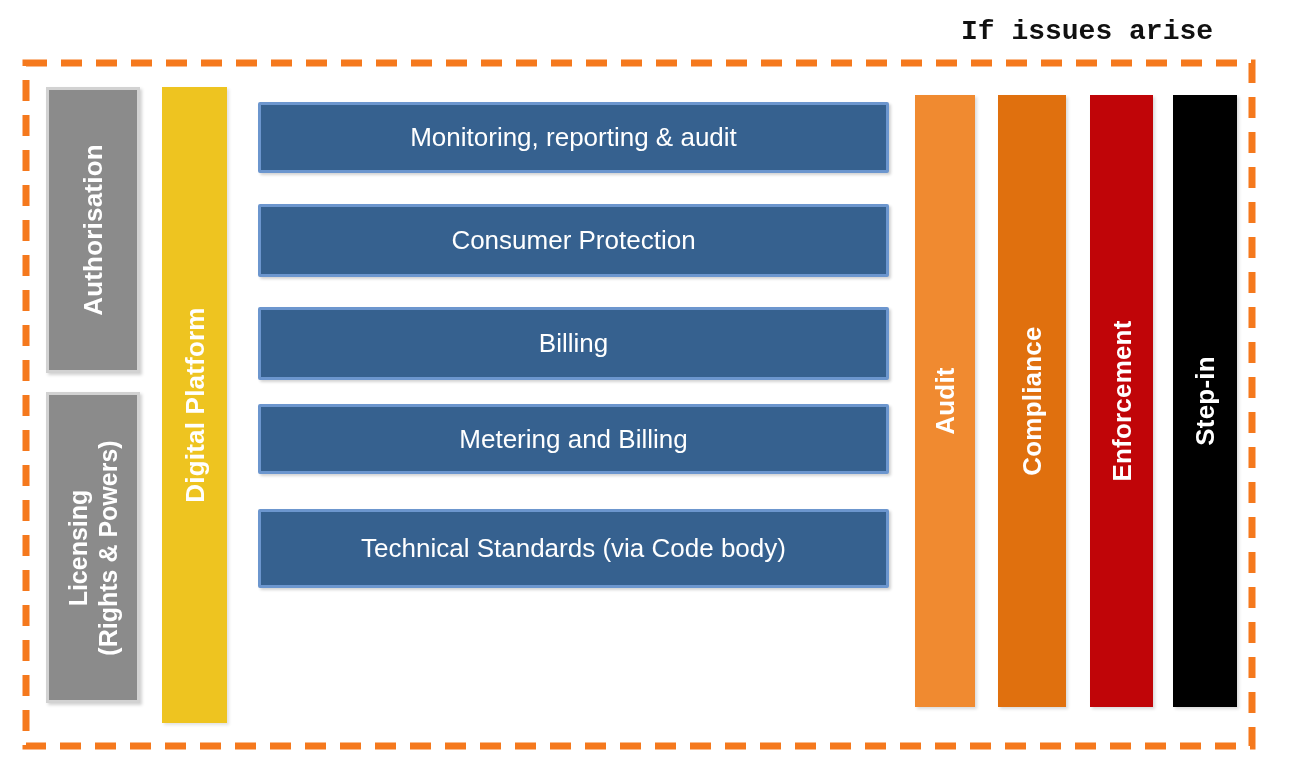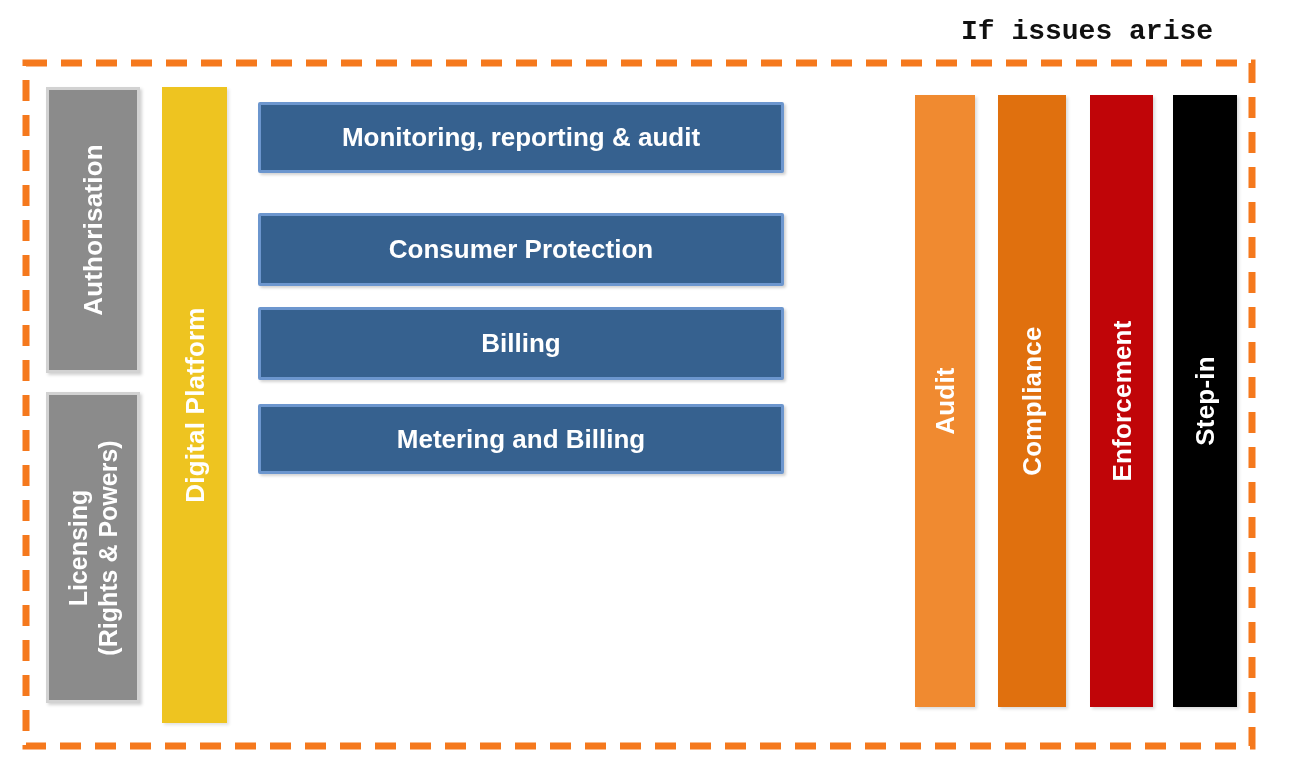--- a/index.html
+++ b/index.html
@@ -42,30 +42,30 @@
   }
   .vlabel-multi{
     position:absolute;top:50%;left:50%;
     transform:translate(-50%,-50%) rotate(-90deg);
     width:300px;text-align:center;
     color:#ffffff;font-weight:bold;font-size:25px;line-height:1.2;
   }
   .vlabel-multi div{white-space:nowrap;}
 
   .bluebox{
-    position:absolute;left:258px;width:526px;
+    position:absolute;left:258px;width:631px;
     background:#36618F;border:3px solid #6C96CE;border-radius:2px;
     box-sizing:border-box;
     display:flex;align-items:center;justify-content:center;
-    color:#ffffff;font-weight:bold;font-size:26px;
+    color:#ffffff;font-weight:normal;font-size:26px;
     box-shadow:2px 2px 3px rgba(0,0,0,0.18);
     white-space:nowrap;
   }
   #blue-1{top:102px;height:71px;}
-  #blue-2{top:213px;height:73px;}
+  #blue-2{top:204px;height:73px;}
   #blue-3{top:307px;height:73px;}
   #blue-4{top:404px;height:70px;}
   #blue-5{top:509px;height:79px;}
   #blue-6{top:616px;height:79px;}
 
   .bar{
     position:absolute;top:95px;height:612px;
     box-shadow:2px 2px 3px rgba(0,0,0,0.15);
   }
   #bar-audit{left:915px;width:60px;background:#F08A30;}
@@ -97,20 +97,21 @@
   </div>
 
   <div class="ybar">
     <span class="vlabel">Digital Platform</span>
   </div>
 
   <div class="bluebox" id="blue-1">Monitoring, reporting &amp; audit</div>
   <div class="bluebox" id="blue-2">Consumer Protection</div>
   <div class="bluebox" id="blue-3">Billing</div>
   <div class="bluebox" id="blue-4">Metering and Billing</div>
+  <div class="bluebox" id="blue-5">Technical Standards (via Code body)</div>
 
   <div class="bar" id="bar-audit">
     <span class="vlabel">Audit</span>
   </div>
   <div class="bar" id="bar-compliance">
     <span class="vlabel">Compliance</span>
   </div>
   <div class="bar" id="bar-enforcement">
     <span class="vlabel">Enforcement</span>
   </div>

